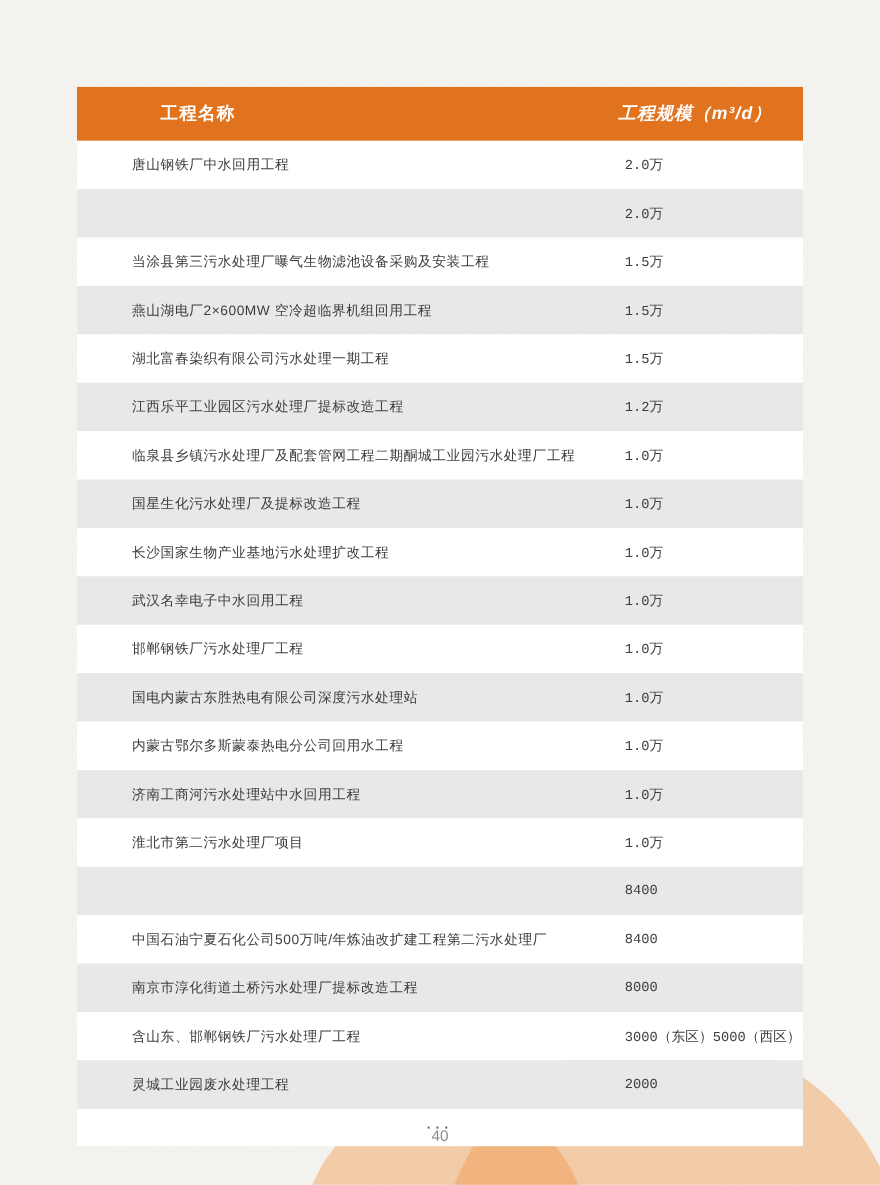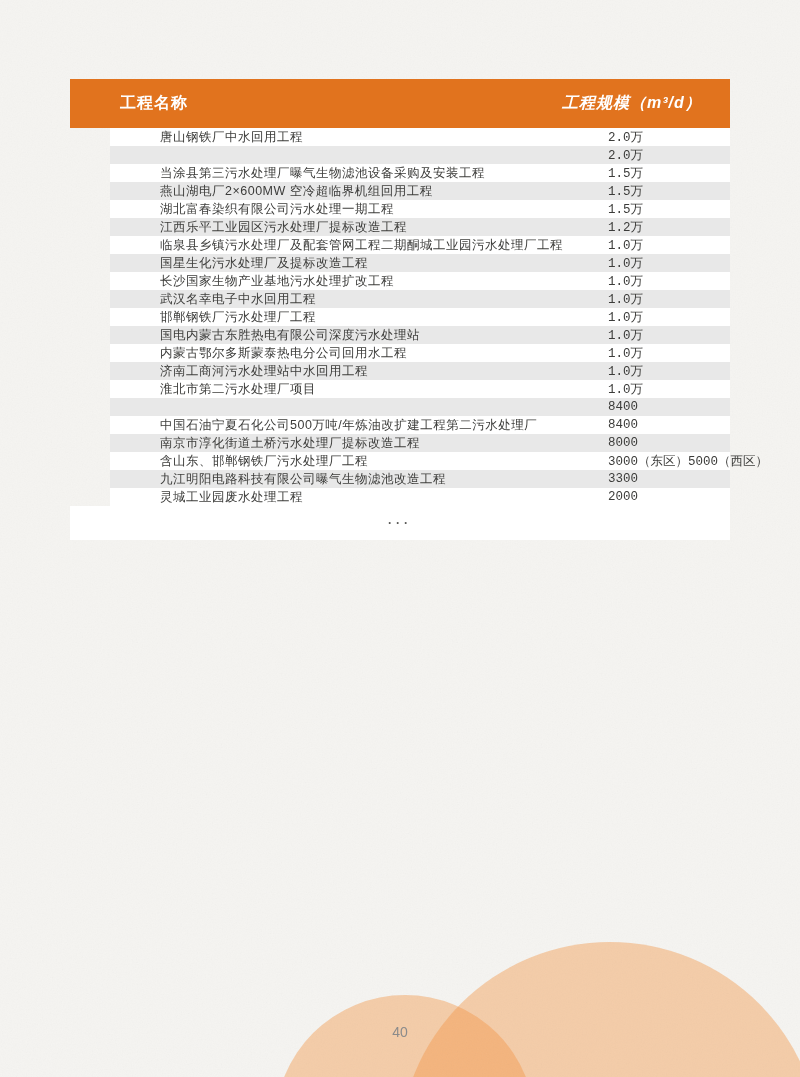--- a/index.html
+++ b/index.html
@@ -30,30 +30,29 @@
     height: 49px;
     background: #e1731e;
     color: #ffffff;
     font-weight: bold;
     font-size: 16px;
     letter-spacing: 1px;
     display: flex;
     align-items: center;
     position: relative;
   }
-  .h-name { padding-left: 50px; }
+  .h-name { padding-left: 76px; }
   .h-scale { position: absolute; left: 492px; white-space: nowrap; font-style: italic; }
   .row {
-    height: 18px;
+    height: 44px;
     display: flex;
     align-items: center;
     font-size: 12.5px;
     color: #3c3c3a;
     position: relative;
-    margin-left: 40px;
   }
   .row:nth-child(odd)  { background: #ffffff; }
   .row:nth-child(even) { background: #e8e8e8; }
   .cell-name {
     padding-left: 50px;
     width: 430px;
     white-space: nowrap;
     overflow: hidden;
     letter-spacing: 0.5px;
   }
@@ -186,24 +185,20 @@
     <span class="cell-name">南京市淳化街道土桥污水处理厂提标改造工程</span>
     <span class="cell-scale">8000</span>
   </div>
 
   <div class="row">
     <span class="cell-name">含山东、邯郸钢铁厂污水处理厂工程</span>
     <span class="cell-scale">3000（东区）5000（西区）</span>
   </div>
 
 
-  <div class="row">
-    <span class="cell-name">九江明阳电路科技有限公司曝气生物滤池改造工程</span>
-    <span class="cell-scale">3300</span>
-  </div>
 
   <div class="row">
     <span class="cell-name">灵城工业园废水处理工程</span>
     <span class="cell-scale">2000</span>
   </div>
 </div>
   <div class="ellipsis-row">
     <span>···</span>
   </div>
 </div>

